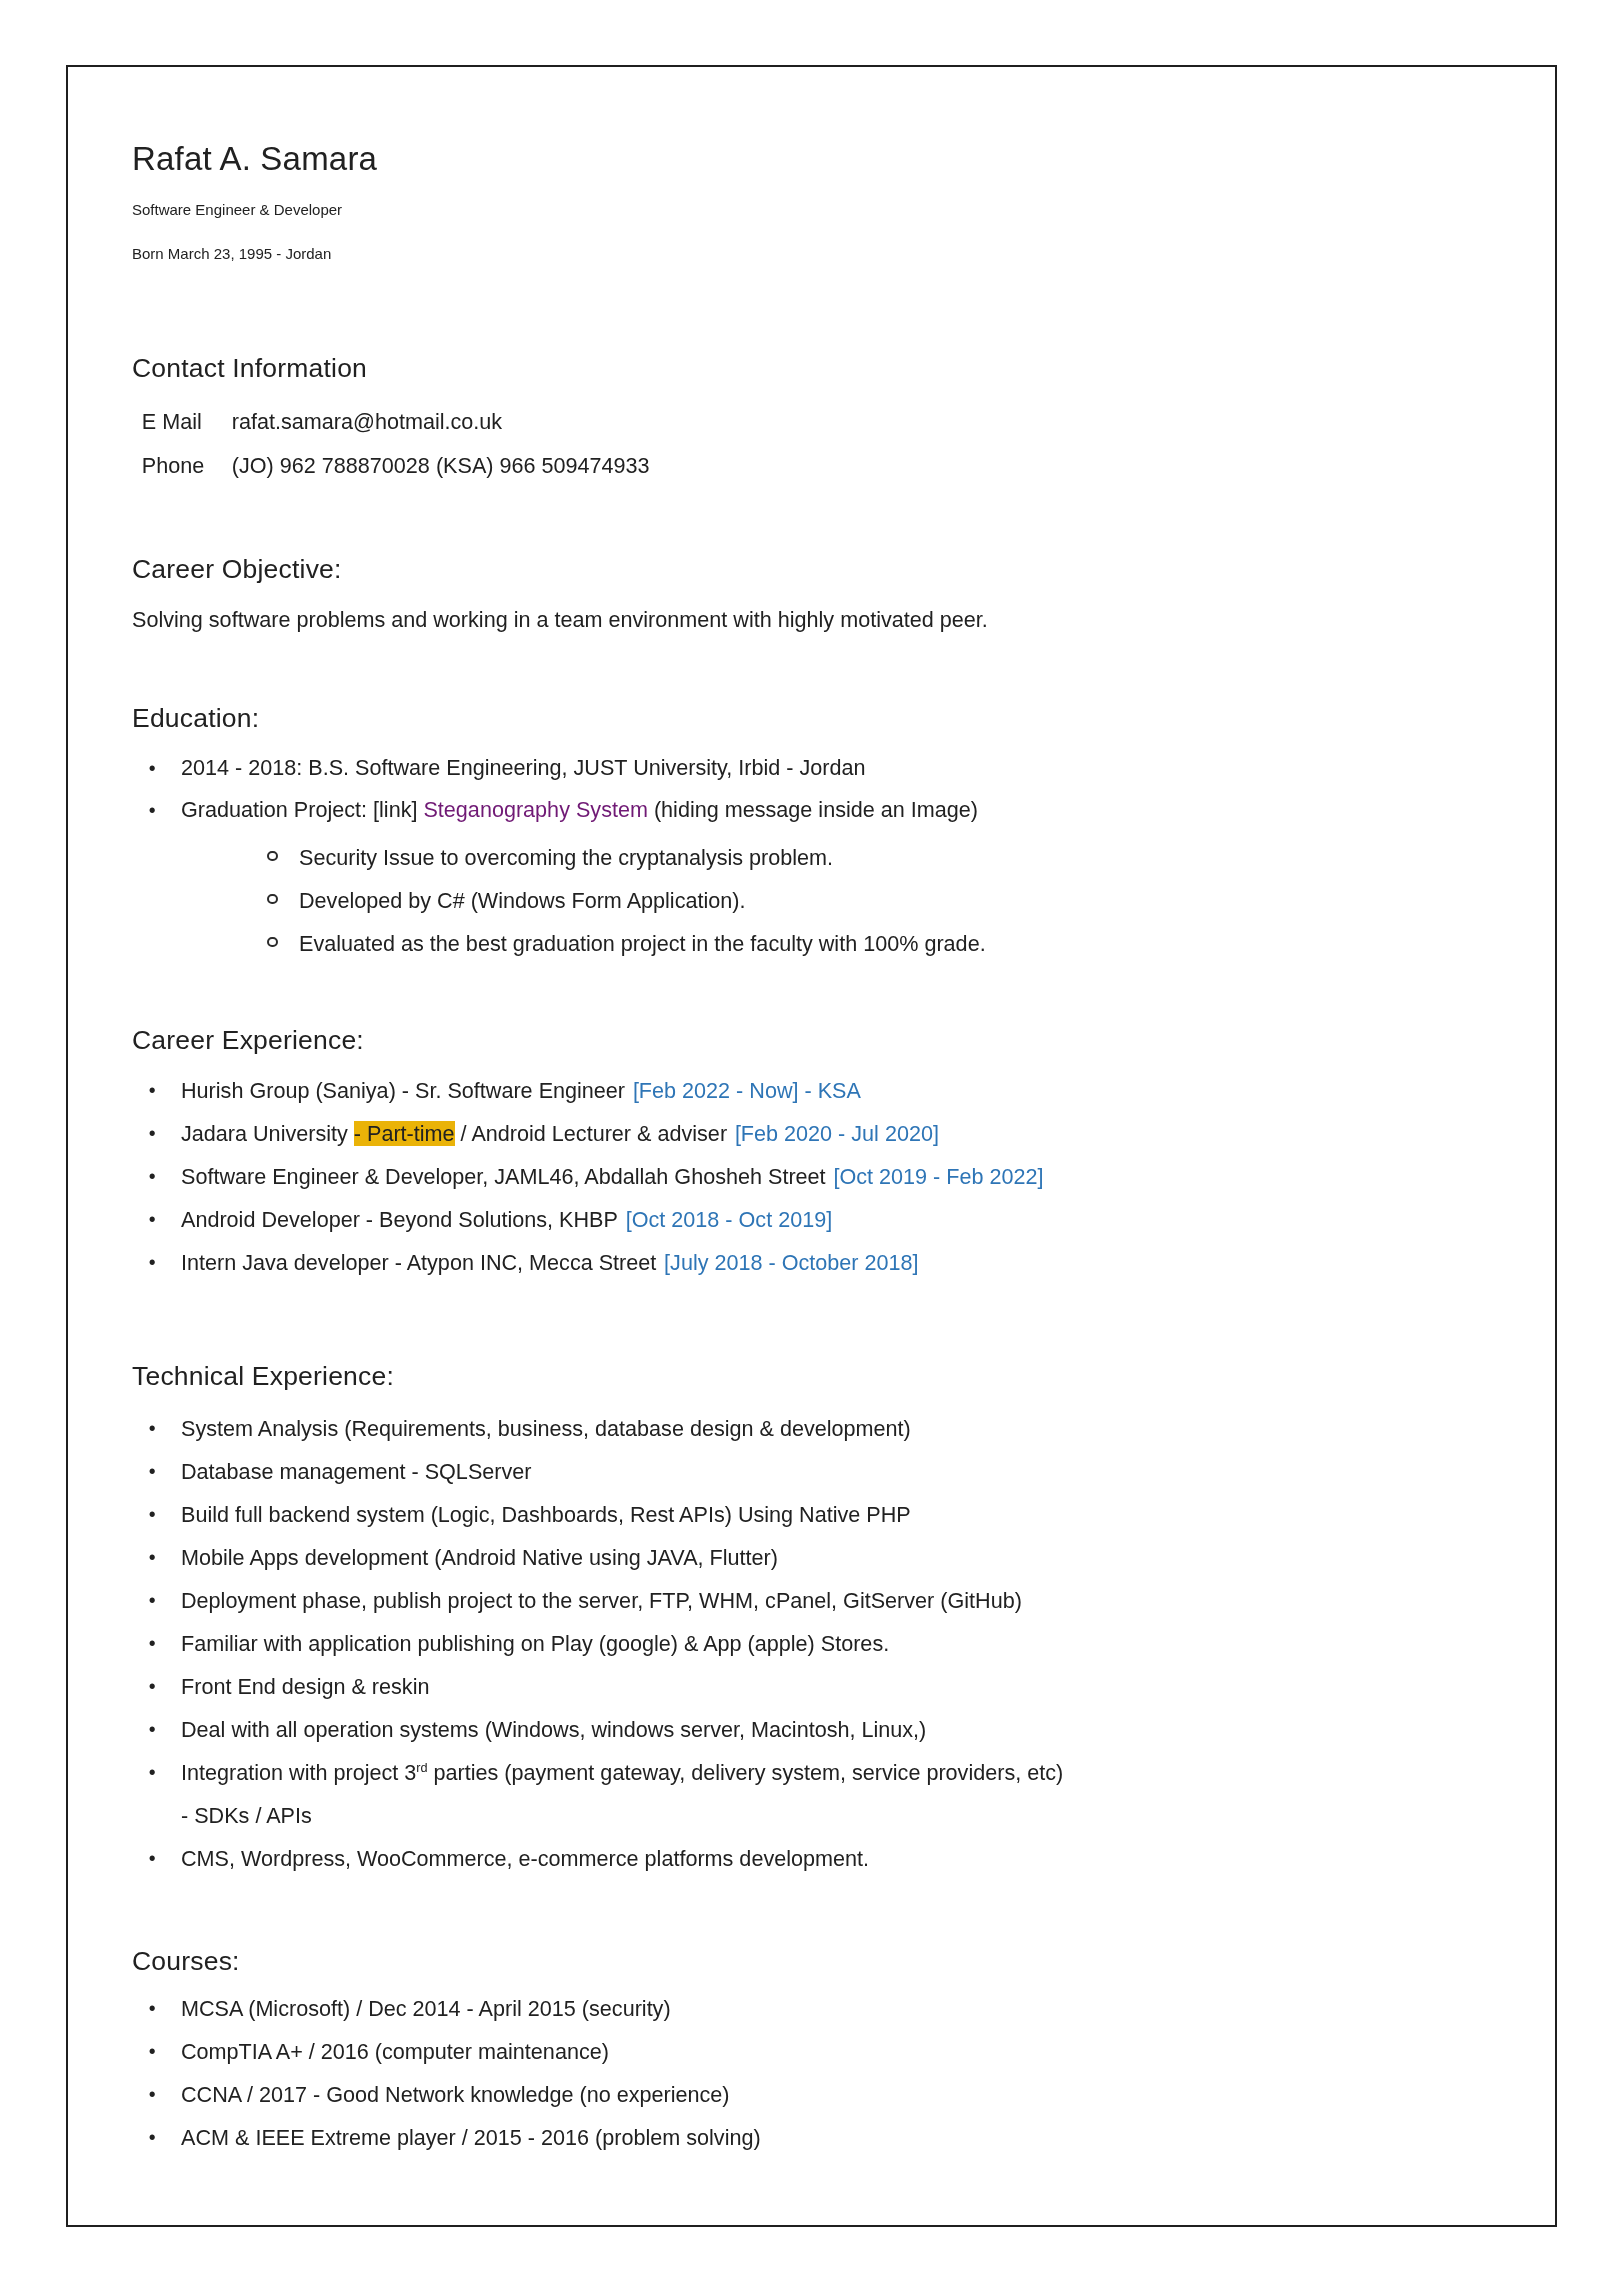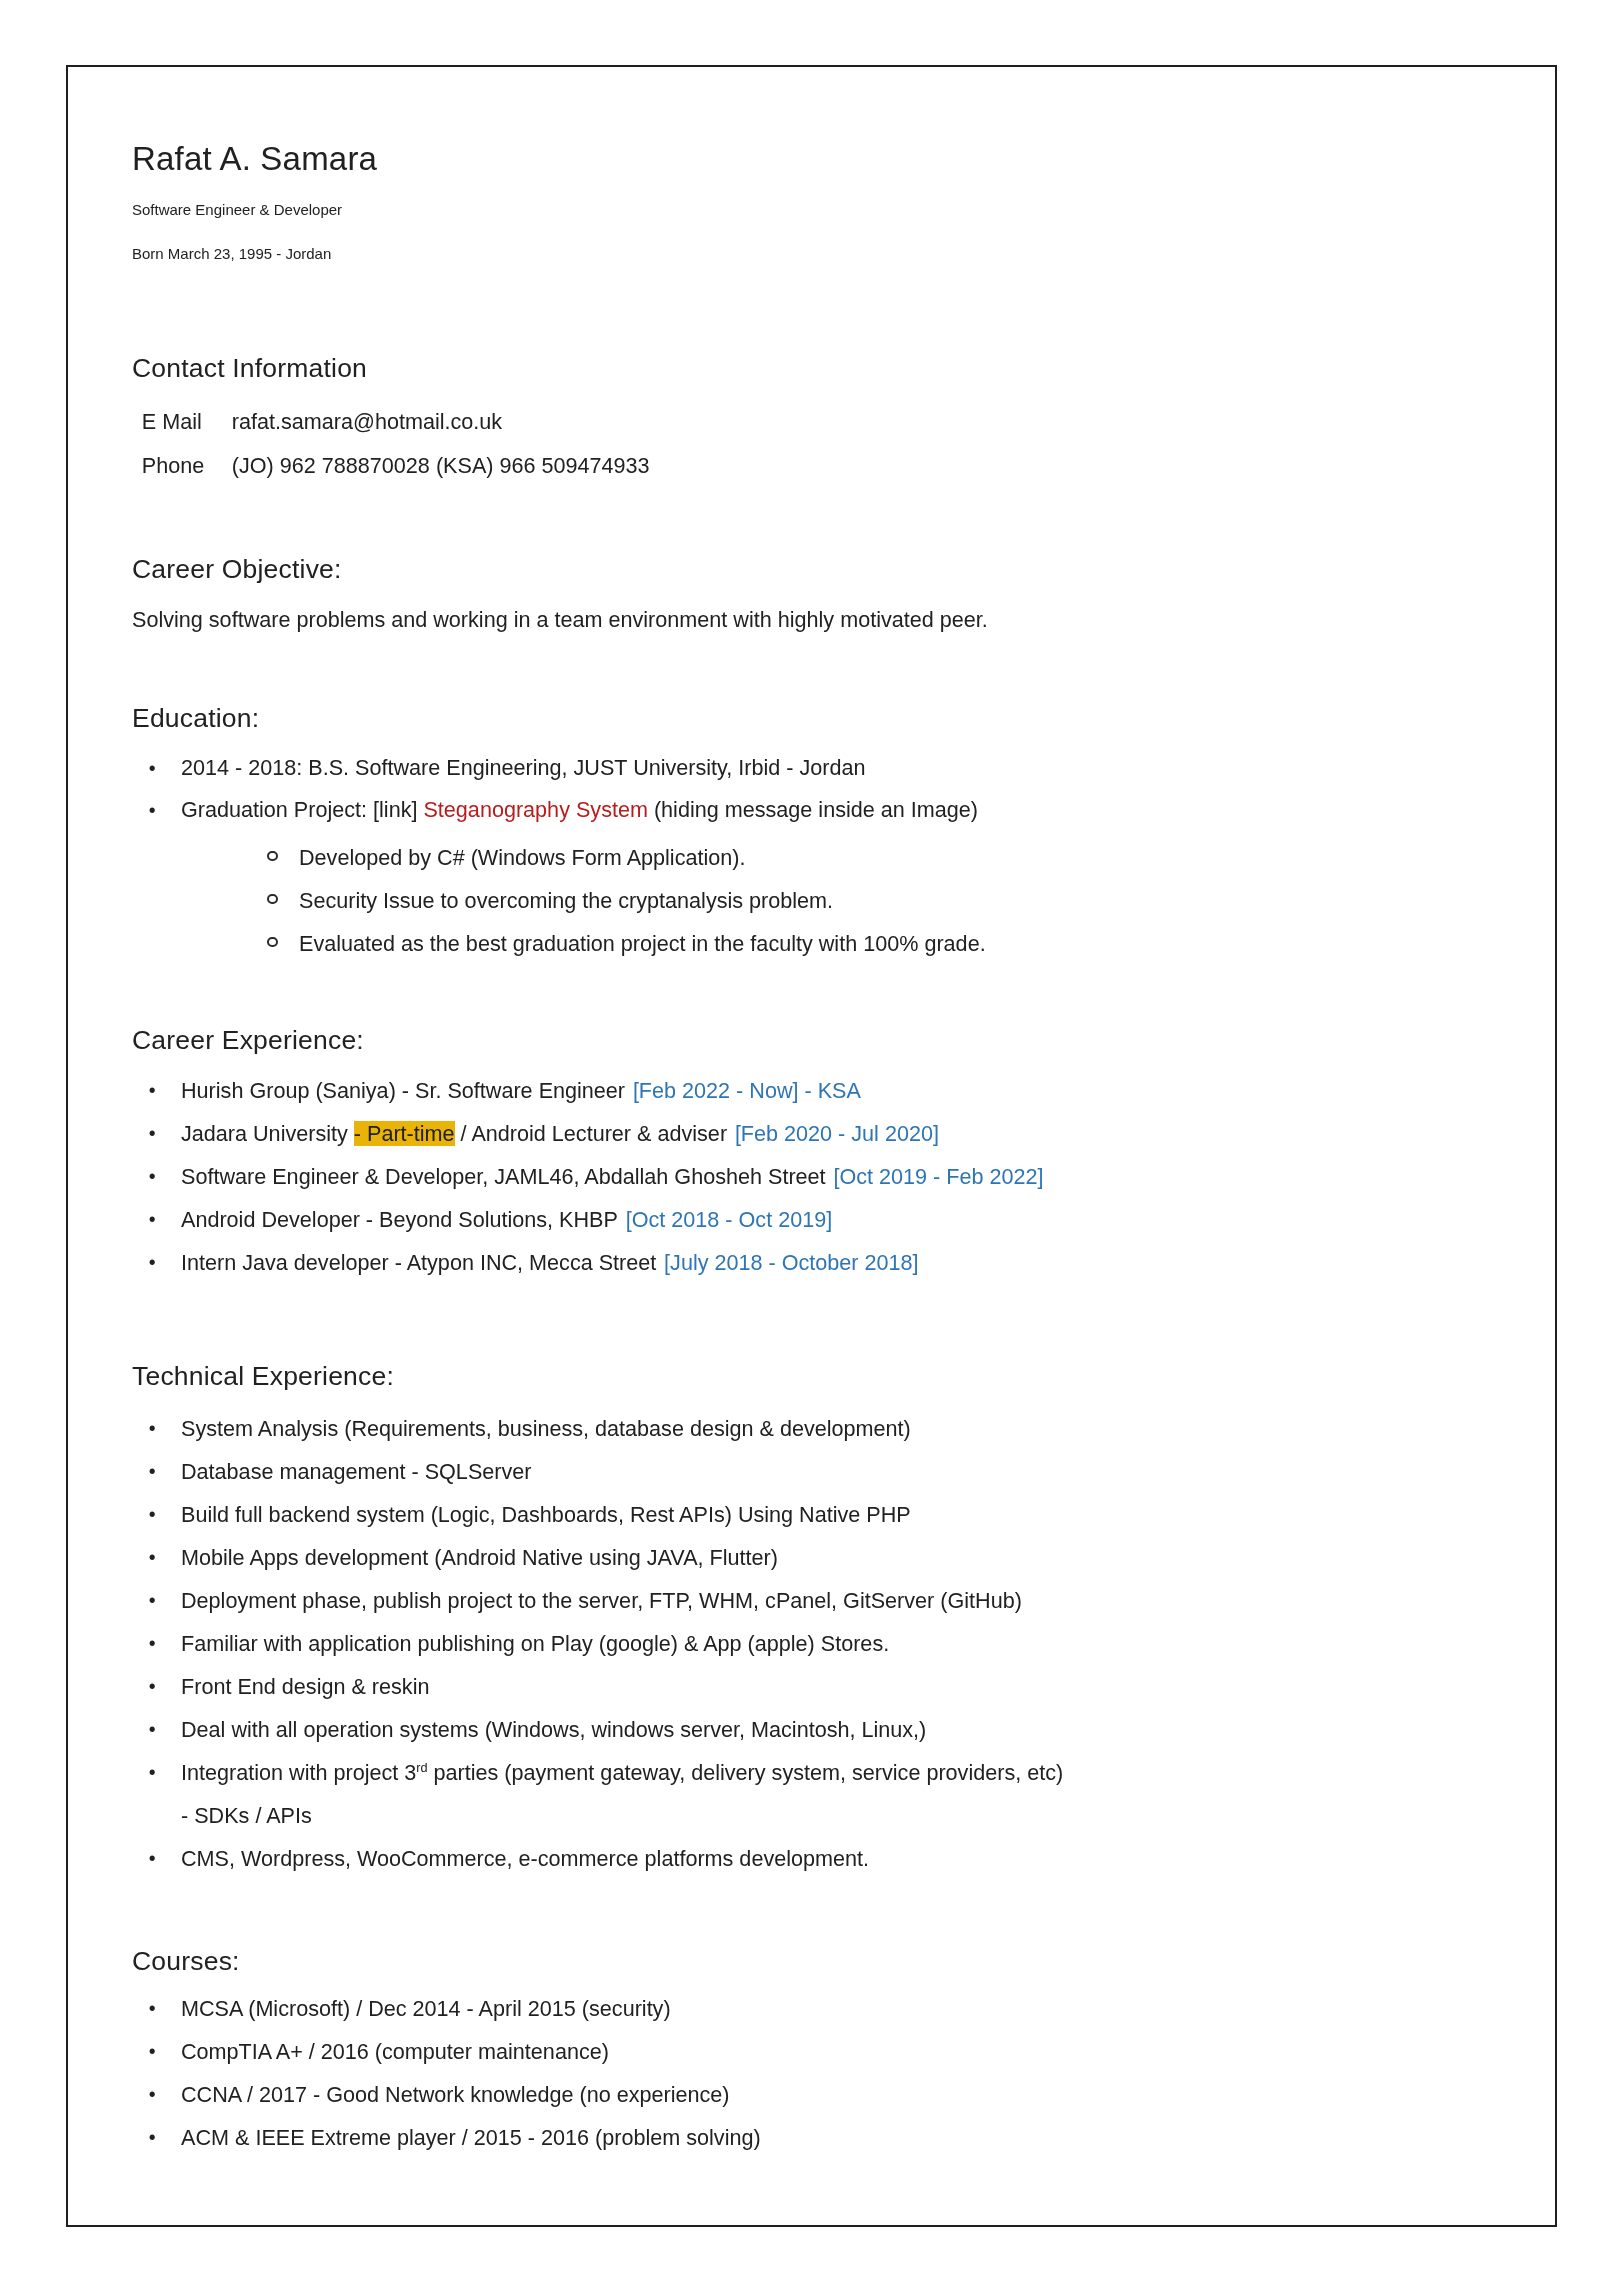--- a/index.html
+++ b/index.html
@@ -44,21 +44,21 @@
   }
   ul.subbullets { list-style:none; margin:4.9px 0 0 0; padding:0; }
   ul.subbullets > li {
     position:relative; padding-left:118px; font-size:21.6px; line-height:43px;
   }
   .circle {
     position:absolute; left:86px; top:14.7px; width:10.8px; height:10.8px;
     border:2px solid #2b2b2b; border-radius:50%; box-sizing:border-box; display:inline-block;
   }
   .date { color:#2E75B6; margin-left:7.8px; }
-  .link { color:#b91c1c; cursor:pointer; }
+  .link { color:#701a75; cursor:pointer; }
   .hl { background:#eab308; }
   .sup { font-size:12.7px; vertical-align:super; line-height:0; }
   .narrow { max-width:892px; }
 </style>
 </head>
 <body>
 
 <div class="page">
   <div class="border-frame"></div>
 
@@ -90,25 +90,25 @@
       <li>
         <span class="dot">•</span>
         <span>2014 - 2018: B.S. Software Engineering, JUST University, Irbid - Jordan</span>
       </li>
       <li>
         <span class="dot">•</span>
         <span>Graduation Project: [link] </span><span class="link">Steganography System</span><span> (hiding message inside an Image)</span>
         <ul class="subbullets">
           <li>
             <span class="circle"></span>
-            <span>Developed by C# (Windows Form Application).</span>
+            <span>Security Issue to overcoming the cryptanalysis problem.</span>
           </li>
           <li>
             <span class="circle"></span>
-            <span>Security Issue to overcoming the cryptanalysis problem.</span>
+            <span>Developed by C# (Windows Form Application).</span>
           </li>
           <li>
             <span class="circle"></span>
             <span>Evaluated as the best graduation project in the faculty with 100% grade.</span>
           </li>
         </ul>
       </li>
     </ul>
 
     <h2 class="section-heading mt-career">Career Experience:</h2>

